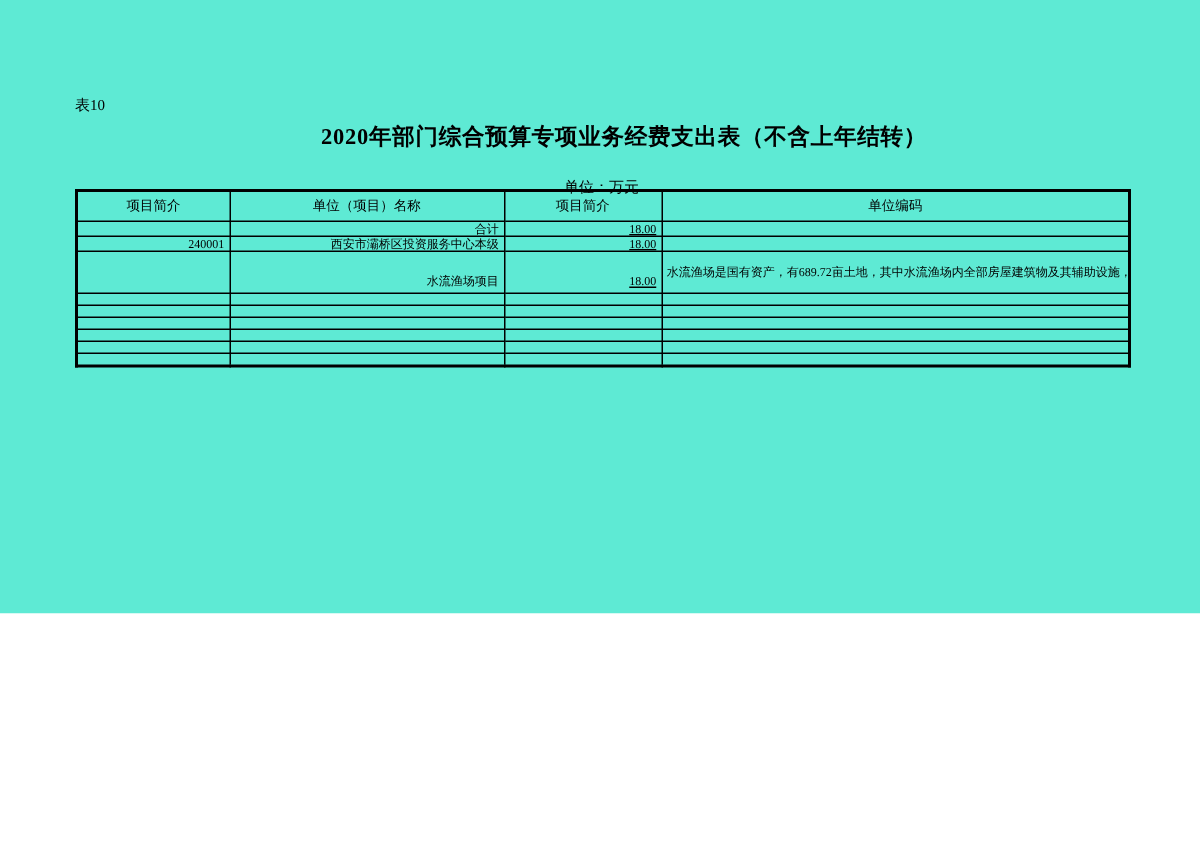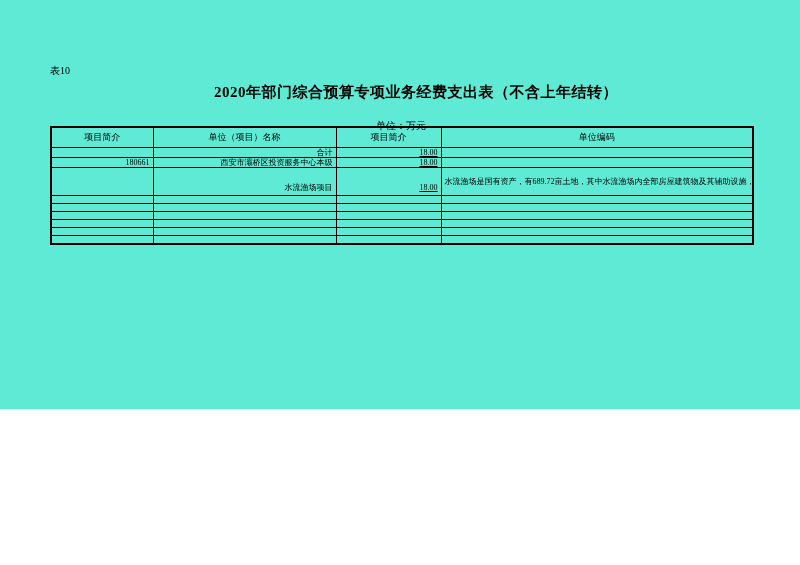--- a/index.html
+++ b/index.html
@@ -129,21 +129,21 @@
       </tr>
     </thead>
     <tbody>
       <tr class="row-data">
         <td class="code"></td>
         <td class="name">合计</td>
         <td class="amount">18.00</td>
         <td class="desc"></td>
       </tr>
       <tr class="row-data">
-        <td class="code">180661</td>
+        <td class="code">240001</td>
         <td class="name">西安市灞桥区投资服务中心本级</td>
         <td class="amount">18.00</td>
         <td class="desc"></td>
       </tr>
       <tr class="row-project">
         <td class="code"></td>
         <td class="name">水流渔场项目</td>
         <td class="amount">18.00</td>
         <td class="desc">水流渔场是国有资产，有689.72亩土地，其中水流渔场内全部房屋建筑物及其辅助设施，苗木等约1700万元。区投资服务中心负责该项目的管护及环境保护等工</td>
       </tr>

